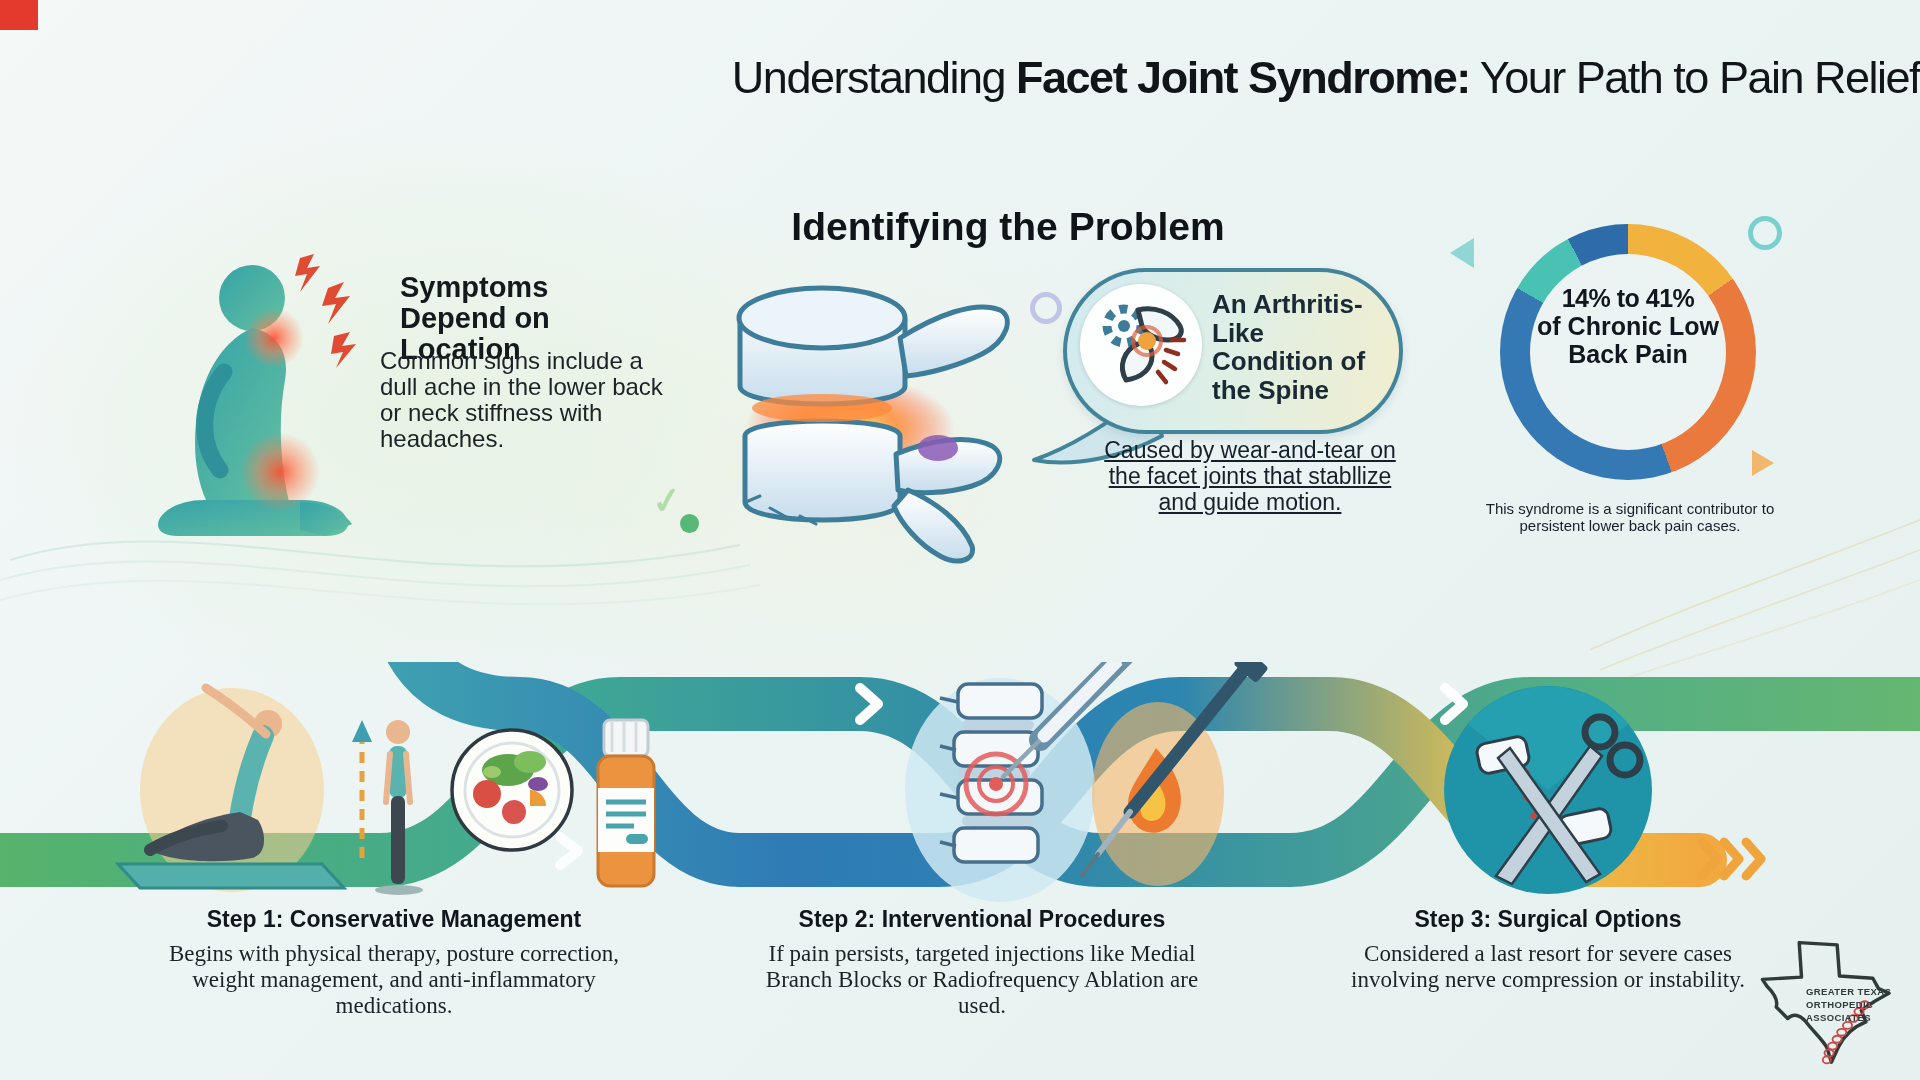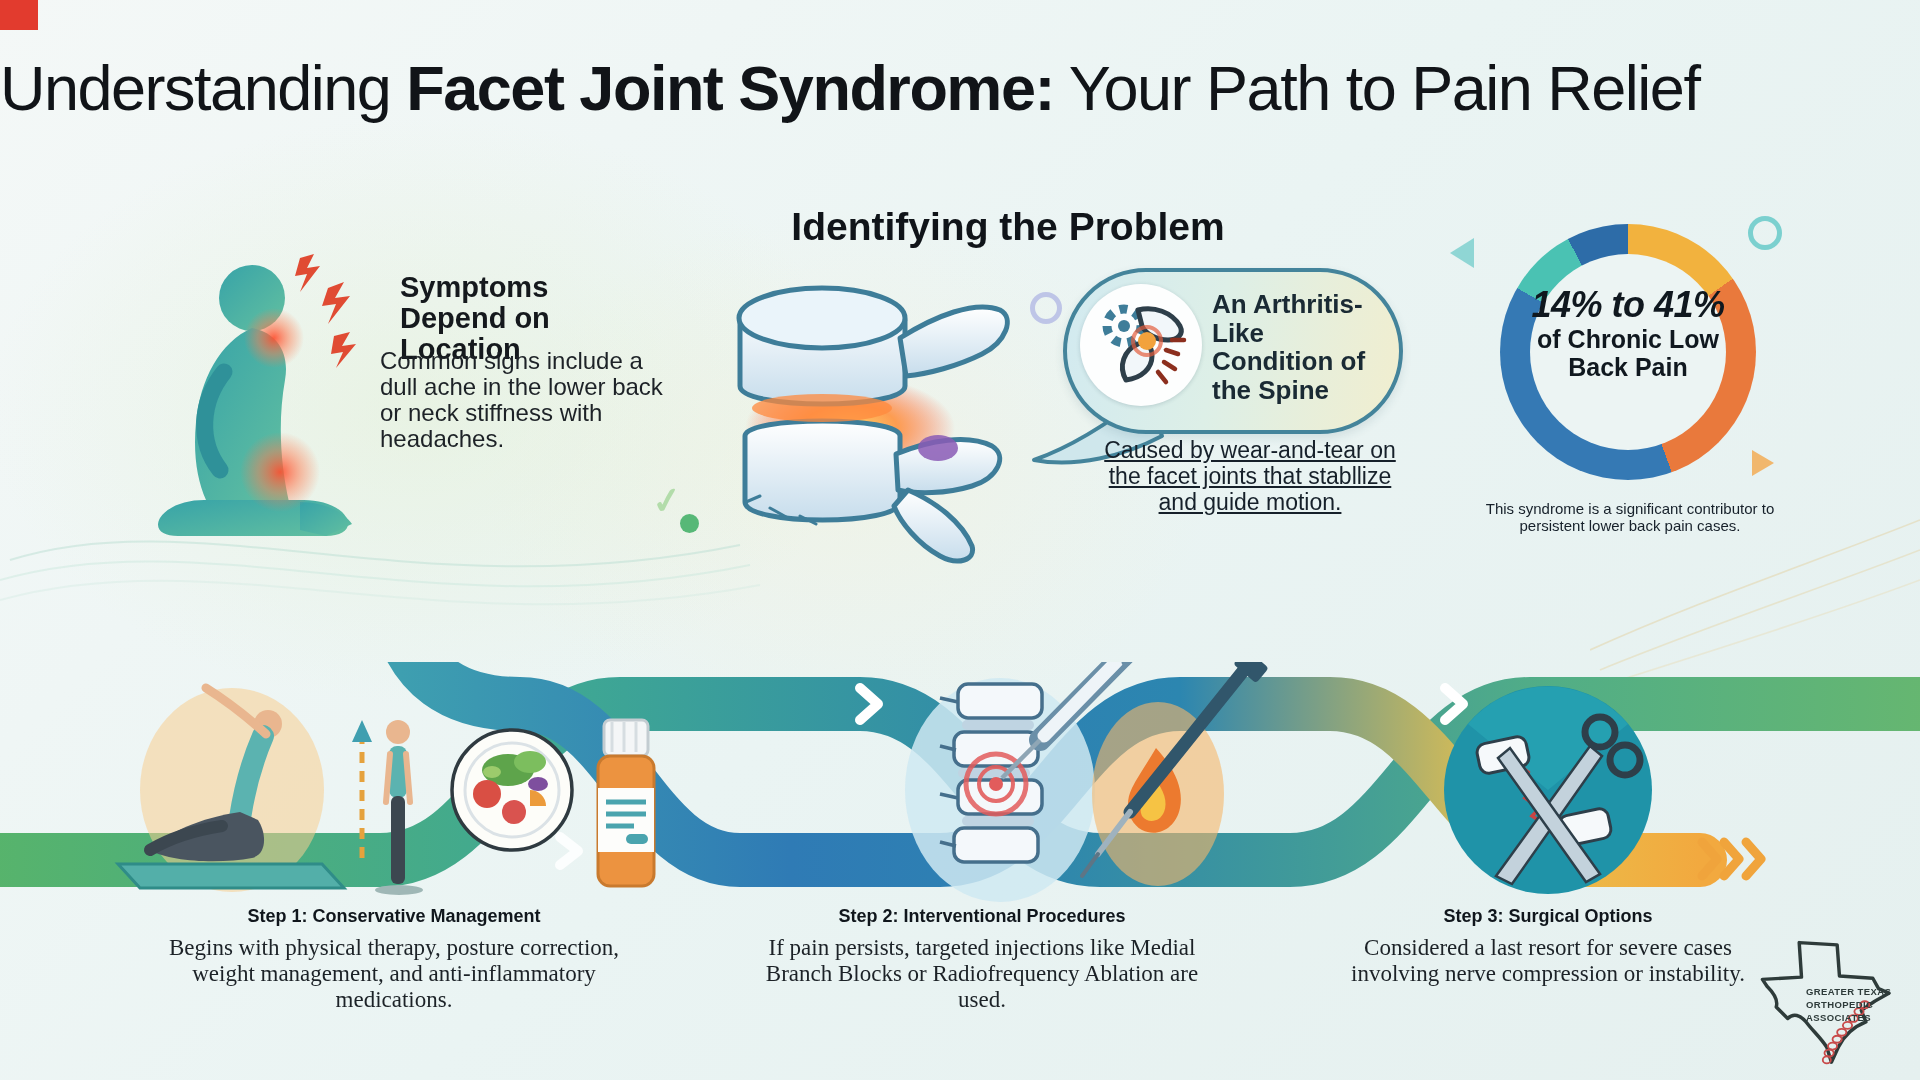--- a/index.html
+++ b/index.html
@@ -6,41 +6,41 @@
   .canvas{
     position:relative;width:1920px;height:1080px;overflow:hidden;
     background:
       radial-gradient(620px 420px at 22% 38%, rgba(223,238,201,.40), rgba(223,238,201,0) 70%),
       radial-gradient(520px 380px at 44% 44%, rgba(244,241,216,.45), rgba(244,241,216,0) 70%),
       linear-gradient(135deg,#f4f8f7 0%,#eaf4f3 50%,#e5f0ef 100%);
     font-family:"Liberation Sans",sans-serif;color:#15191d;
   }
   .abs{position:absolute;}
   .corner{left:0;top:0;width:38px;height:30px;background:#e23b2e;}
-  .title{left:0;top:52px;width:100%;text-align:left;font-size:63px;letter-spacing:-1.5px;color:#111418;font-weight:500;}
+  .title{left:0;top:52px;width:100%;text-align:right;font-size:45px;letter-spacing:-1.5px;color:#111418;font-weight:500;}
   .title b{font-weight:800;}
   .h2{font-weight:800;color:#101419;text-align:center;}
   .sec1-h{left:0;top:205px;width:100%;font-size:39px;padding-left:48px;}
   .sec2-h{left:0;top:608px;width:100%;font-size:39px;}
   .sym-h{left:380px;top:272px;width:255px;font-size:29px;line-height:1.07;font-weight:800;margin-left:20px;}
   .sym-b{left:380px;top:348px;width:285px;font-size:24px;line-height:1.09;color:#1d2227;}
   .bubble{left:1063px;top:268px;width:332px;height:158px;border-radius:84px;
     background:linear-gradient(100deg,#d2eaf0 0%,#ddefe7 45%,#f1eecf 100%);
     border:4px solid #44849b;box-shadow:0 4px 10px rgba(40,80,95,.12);}
   .bubble-icon{left:1080px;top:284px;width:122px;height:122px;border-radius:50%;background:#fdfefe;box-shadow:0 1px 4px rgba(30,60,75,.18);}
   .bubble-text{left:1212px;top:290px;width:180px;font-size:26px;line-height:1.1;font-weight:800;color:#1a2a34;}
   .caption{left:1095px;top:438px;width:310px;text-align:center;font-size:23px;line-height:1.12;color:#16202a;text-decoration:underline;}
   .donut{left:1500px;top:224px;width:256px;height:256px;border-radius:50%;}
   .donut-hole{left:1530px;top:254px;width:196px;height:196px;border-radius:50%;background:#ecf4f3;}
   .donut-text{left:1500px;top:284px;width:256px;text-align:center;color:#10181f;}
-  .donut-text .l1{font-size:36px;font-weight:800;letter-spacing:-.5px;font-style:italic;}
+  .donut-text .l1{font-size:25px;font-weight:800;letter-spacing:-.5px;}
   .donut-text .l2{font-size:25px;font-weight:800;line-height:1.1;}
   .stat-note{left:1462px;top:500px;width:336px;text-align:center;font-size:15px;line-height:1.15;color:#16202a;}
   .steps{top:906px;text-align:center;}
-  .step-t{font-size:18px;font-weight:800;color:#10161c;margin:0 0 8px 0;}
+  .step-t{font-size:23px;font-weight:800;color:#10161c;margin:0 0 8px 0;}
   .step-b{font-size:23px;line-height:1.13;color:#1c2227;margin:0;font-family:Liberation Serif, serif;}
   .st1{left:168px;width:452px;}
   .st2{left:753px;width:458px;}
   .st3{left:1328px;width:440px;}
   .check{left:652px;top:480px;font-size:36px;color:#a9d9a0;opacity:.85;transform:rotate(-8deg);font-weight:700;}
   .dot-green{left:680px;top:514px;width:19px;height:19px;border-radius:50%;background:#57b877;}
   .ring-lav{left:1030px;top:292px;width:22px;height:22px;border-radius:50%;border:5px solid #b9c0e6;opacity:.9;}
   .ring-teal{left:1748px;top:216px;width:24px;height:24px;border-radius:50%;border:5px solid #6fcccb;opacity:.9;}
   .tri-left{left:1450px;top:238px;width:0;height:0;border-top:15px solid transparent;border-bottom:15px solid transparent;border-right:24px solid #7fd0cf;opacity:.85;}
   .tri-right{left:1752px;top:450px;width:0;height:0;border-top:13px solid transparent;border-bottom:13px solid transparent;border-left:22px solid #f2b05e;opacity:.9;}

